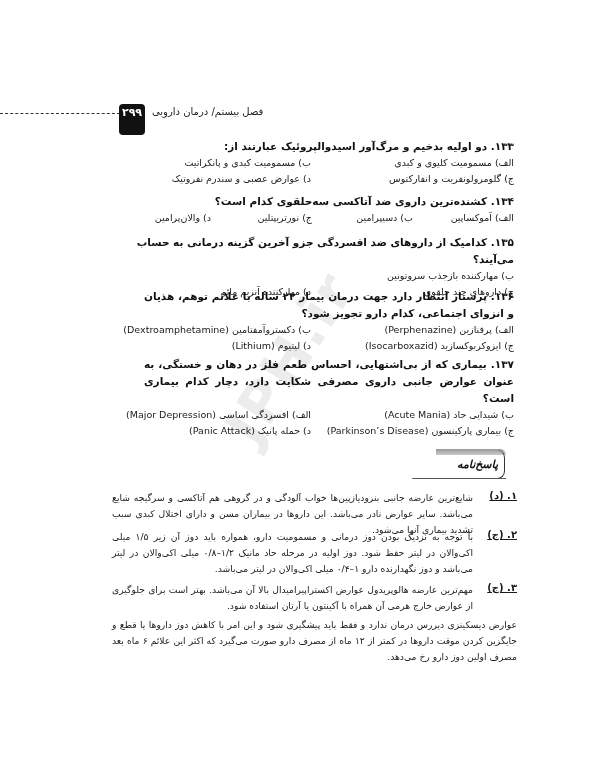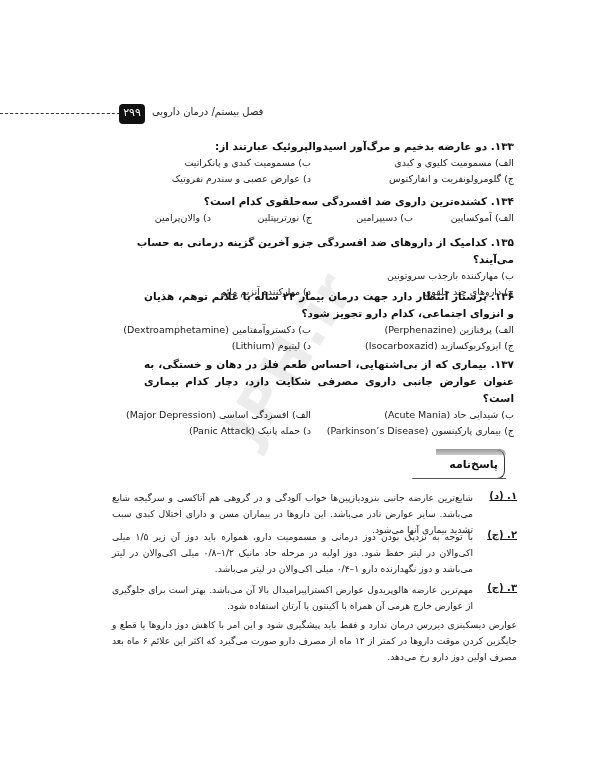--- a/index.html
+++ b/index.html
@@ -8,23 +8,23 @@
     font-family: "DejaVu Sans", sans-serif; color: #1a1a1a;
   }
   .page { position: absolute; left: 0; top: 0; width: 602px; height: 768px; }
 
   
   .header-dash {
     position: absolute; left: 0; top: 113px; width: 120px; height: 0;
     border-top: 1.5px dashed #333;
   }
   .page-badge {
-    position: absolute; left: 119px; top: 104px; width: 26px; height: 20px;
+    position: absolute; left: 119px; top: 104px; width: 26px; height: 31px;
     background: #111; color: #fff; border-radius: 4px;
-    font-size: 11px; font-weight: normal; text-align: center; line-height: 18px;
+    font-size: 11px; font-weight: bold; text-align: center; line-height: 18px;
   }
   .chapter-title {
     position: absolute; left: 152px; top: 106px; font-size: 10px; color: #222;
     direction: rtl;
   }
 
   
   .q {
     position: absolute; left: 108px; width: 406px; direction: rtl; text-align: right;
   }
@@ -54,21 +54,21 @@
     background: linear-gradient(to bottom, #999, #ccc);
     border-radius: 0 6px 0 0;
   }
   .ans-tab-line {
     position: absolute; left: 412px; top: 478px; width: 94px; height: 0;
     border-top: 1.5px solid #555;
     border-radius: 0 0 0 8px;
   }
   .ans-title {
     position: absolute; left: 432px; top: 458px; width: 66px; text-align: right;
-    font-size: 11px; font-weight: bold; direction: rtl; color: #111;
+    font-size: 11px; font-weight: bold; direction: rtl; color: #111; font-style: italic;
   }
 
   
   .ans {
     position: absolute; left: 112px; width: 405px; direction: rtl;
     display: flex; flex-direction: row;
   }
   .ans-num {
     width: 44px; flex: 0 0 44px; font-size: 10px; font-weight: bold; text-align: right; text-decoration: underline;
   }
@@ -94,38 +94,38 @@
 
   <div class="header-dash"></div>
   <div class="page-badge">۲۹۹</div>
   <div class="chapter-title">فصل بیستم/ درمان دارویی</div>
 
   <div class="watermark">JPH.ir</div>
 
   <div class="q" id="q133">
     <div class="q-stem">
       <span class="num">۱۳۳.</span>
-      <span>دو عارضه بدخیم و مرگ‌آور اسیدوالپروئیک عبارتند از:</span>
+      <span>دو اولیه بدخیم و مرگ‌آور اسیدوالپروئیک عبارتند از:</span>
     </div>
     <div class="opts">
       <div class="opt-row two">
         <span class="opt">الف) مسمومیت کلیوی و کبدی</span>
         <span class="opt">ب) مسمومیت کبدی و پانکراتیت</span>
       </div>
       <div class="opt-row two">
         <span class="opt">ج) گلومرولونفریت و انفارکتوس</span>
         <span class="opt">د) عوارض عصبی و سندرم نفروتیک</span>
       </div>
     </div>
   </div>
 
   <div class="q" id="q134">
     <div class="q-stem">
       <span class="num">۱۳۴.</span>
-      <span>کشنده‌ترین داروی ضد افسردگی سه‌حلقوی کدام است؟</span>
+      <span>کشنده‌ترین داروی ضد آتاکسی سه‌حلقوی کدام است؟</span>
     </div>
     <div class="opts">
       <div class="opt-row four">
         <span class="opt">الف) آموکساپین</span>
         <span class="opt">ب) دسیپرامین</span>
         <span class="opt">ج) نورتریپتلین</span>
         <span class="opt">د) والان‌پرامین</span>
       </div>
     </div>
   </div>

